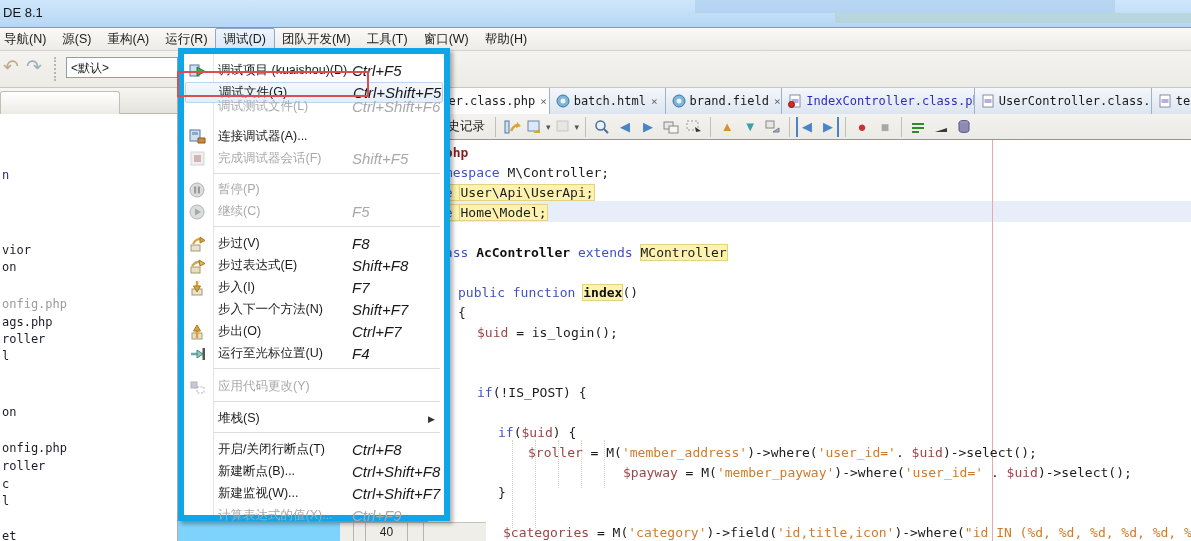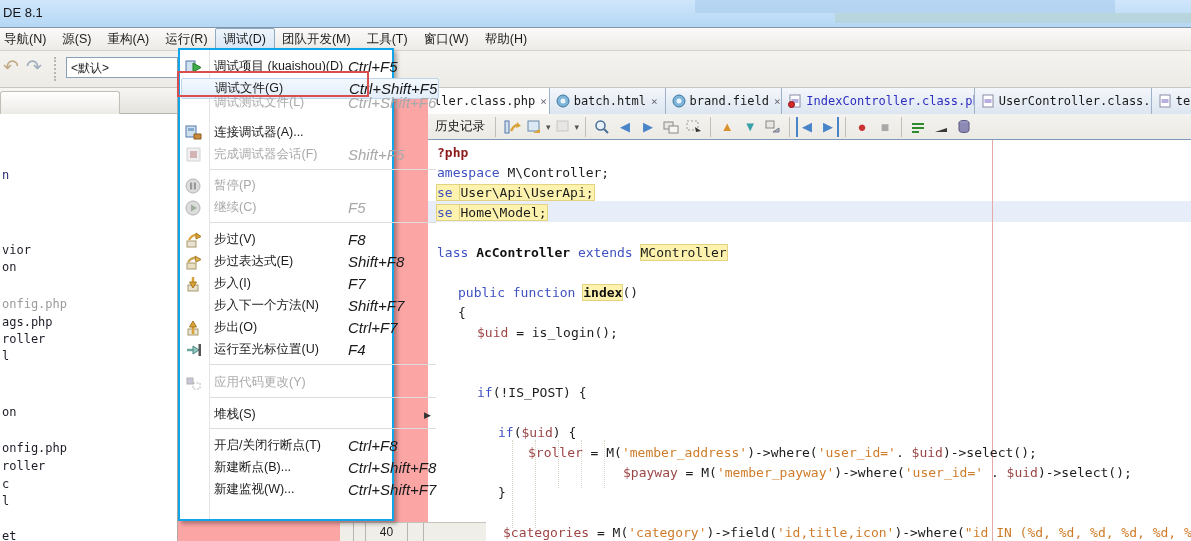--- a/index.html
+++ b/index.html
@@ -1,18 +1,18 @@
 <!DOCTYPE html>
 <html><head>
 <meta charset="utf-8">
 <style>
   * { margin:0; padding:0; box-sizing:border-box; }
   body { font-family:"Liberation Sans", sans-serif; }
   .screen { position:relative; width:1191px; height:541px; overflow:hidden;
-            background:#fca5a5; font-size:12px; color:#1a1a1a; }
+            background:#7dd3fc; font-size:12px; color:#1a1a1a; }
 
   
   .titlebar { position:absolute; left:0; top:0; width:1191px; height:28px;
               background:linear-gradient(#cfe6fb,#b5d7f4); border-bottom:1px solid #7e97ab; }
   .titlebar .refl1 { position:absolute; left:695px; top:0; width:420px; height:13px; background:#a9ccec; opacity:.6; }
   .titlebar .refl2 { position:absolute; left:835px; top:13px; width:356px; height:10px; background:#b3cfc9; opacity:.55; }
   .win-title { position:absolute; left:3px; top:5px; font-size:13px; color:#14141a; }
 
   
   .menubar { position:absolute; left:0; top:28px; width:1191px; height:23px;
@@ -76,22 +76,22 @@
   .hl { background:#fdf3ae; box-shadow:0 0 0 1px #e3d27f; }
   .guide { position:absolute; width:0; border-left:1px dotted #d8d4c8; }
 
   
   .status-strip { position:absolute; left:340px; top:522px; width:146px; height:19px;
                   background:#efeee8; border-top:1px solid #c6c3ba; display:flex; align-items:center; }
   .ss-cell { height:19px; border-right:1px solid #b8b5ac; }
   .ss-val { width:42px; text-align:center; font-size:12px; color:#222; line-height:18px; }
 
   
-  .dmenu { position:absolute; left:178px; top:48px; width:216px; height:473px; background:#fff;
-           border:2px solid #0ea5e9; box-shadow:3px 3px 4px rgba(0,0,0,.3); z-index:50; }
+  .dmenu { position:absolute; left:178px; top:48px; width:272px; height:473px; background:#fff;
+           border:6px solid #0ea5e9; box-shadow:3px 3px 4px rgba(0,0,0,.3); z-index:50; }
   .dmenu .gutterline { position:absolute; left:29px; top:0; height:100%; border-left:1px solid #e4e4e4; }
   .mrow { position:absolute; left:1px; width:258px; height:21px; display:flex; align-items:center; }
   .mrow .mico { position:absolute; left:4px; width:18px; height:16px; }
   .mrow .mlabel { position:absolute; left:33px; font-size:12.5px; white-space:nowrap; }
   .mrow .mkey { position:absolute; left:167px; font-size:15px; white-space:nowrap;font-style:italic; }
   .mrow .msub { position:absolute; right:8px; font-size:9px; color:#333; }
   .mrow.dis .mlabel, .mrow.dis .mkey { color:#a9a9a9; }
   .mrow.sel { background:linear-gradient(#f3f8fd,#e2eefa); border:1px solid #bcd4ec; border-radius:2px; }
   .msep { position:absolute; left:30px; width:226px; border-top:1px solid #dcdcdc; }
 
@@ -483,17 +483,21 @@
       <span class="mkey">Ctrl+F8</span>
     </div>
     <div class="mrow" style="top:407px">
       <span class="mlabel">新建断点(B)...</span>
       <span class="mkey">Ctrl+Shift+F8</span>
     </div>
     <div class="mrow" style="top:429px">
       <span class="mlabel">新建监视(W)...</span>
       <span class="mkey">Ctrl+Shift+F7</span>
     </div>
+    <div class="mrow dis" style="top:451px">
+      <span class="mlabel">计算表达式的值(X)...</span>
+      <span class="mkey">Ctrl+F9</span>
+    </div>
   </div>
 
   <div class="red-box"></div>
 
 </div>
 
 </body></html>

